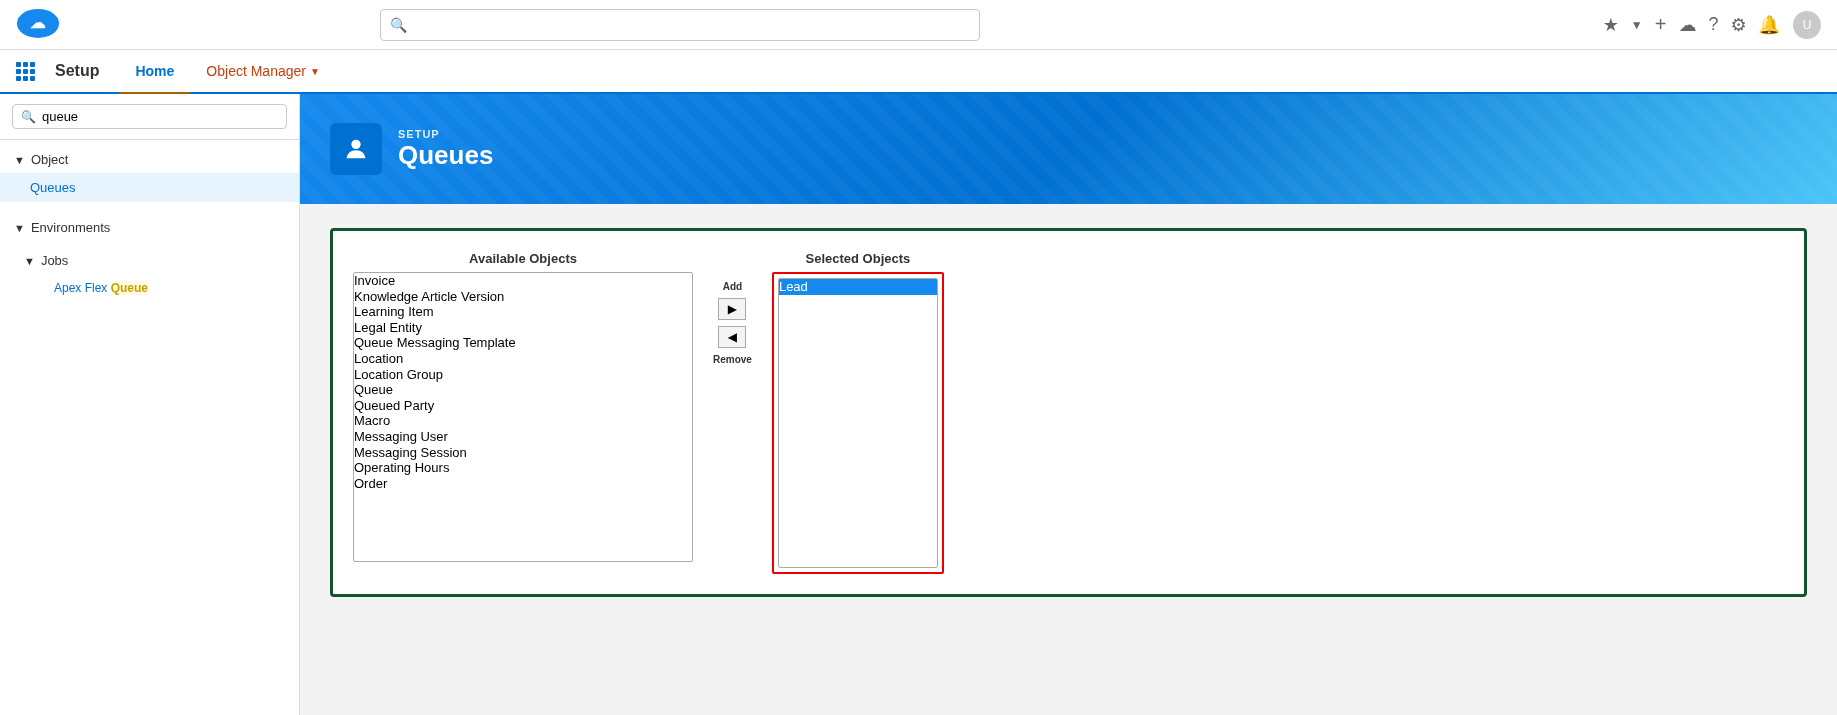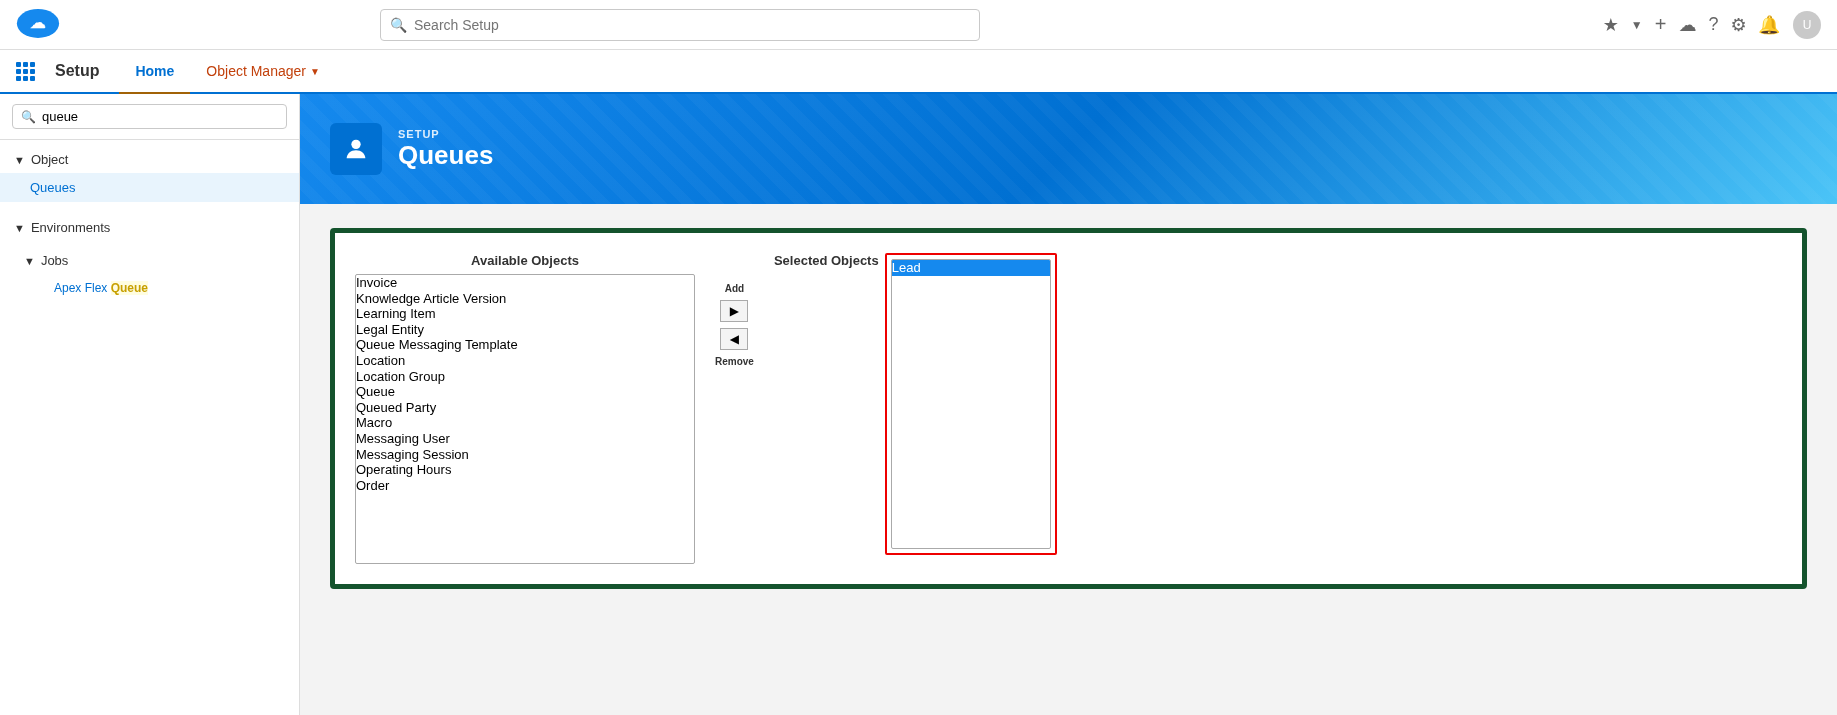--- a/index.html
+++ b/index.html
@@ -263,21 +263,21 @@
       font-weight: 700;
       color: #fff;
     }
 
     
     .queue-content {
       padding: 24px 30px;
     }
     .objects-panel {
       background: #fff;
-      border: 5px solid #14532d;
+      border: 3px solid #14532d;
       border-radius: 4px;
       padding: 20px;
       display: flex;
       align-items: flex-start;
       gap: 20px;
     }
     .objects-list-section {
       display: flex;
       flex-direction: column;
       gap: 6px;
@@ -317,20 +317,21 @@
       background: #f4f4f4;
       cursor: pointer;
       display: flex;
       align-items: center;
       justify-content: center;
       font-size: 12px;
     }
 
     .selected-objects-section {
       display: flex;
+      flex-direction: column;
       gap: 6px;
     }
     .selected-objects-outer {
       border: 2.5px solid #e00;
       padding: 4px;
       border-radius: 2px;
     }
     .selected-listbox {
       width: 160px;
       height: 290px;
@@ -358,21 +359,20 @@
 
   <div class="logo">
     <svg viewBox="0 0 100 70" xmlns="http://www.w3.org/2000/svg">
       <ellipse cx="50" cy="35" rx="48" ry="33" fill="#1589ee"></ellipse>
       <text x="50" y="46" font-size="36" text-anchor="middle" fill="white" font-weight="bold">☁</text>
     </svg>
   </div>
 
   <div class="search-bar" style="margin:0 auto;">
     <span class="search-icon-span">🔍</span>
-    <input type="text" placeholder="Search Setup" style="">
   </div>
 
   <div class="top-nav-right">
     <span title="Favorites">★</span>
     <span style="font-size:12px;">▼</span>
     <span style="font-size:20px;">+</span>
     <span>☁</span>
     <span>?</span>
     <span>⚙</span>
     <span>🔔</span>

